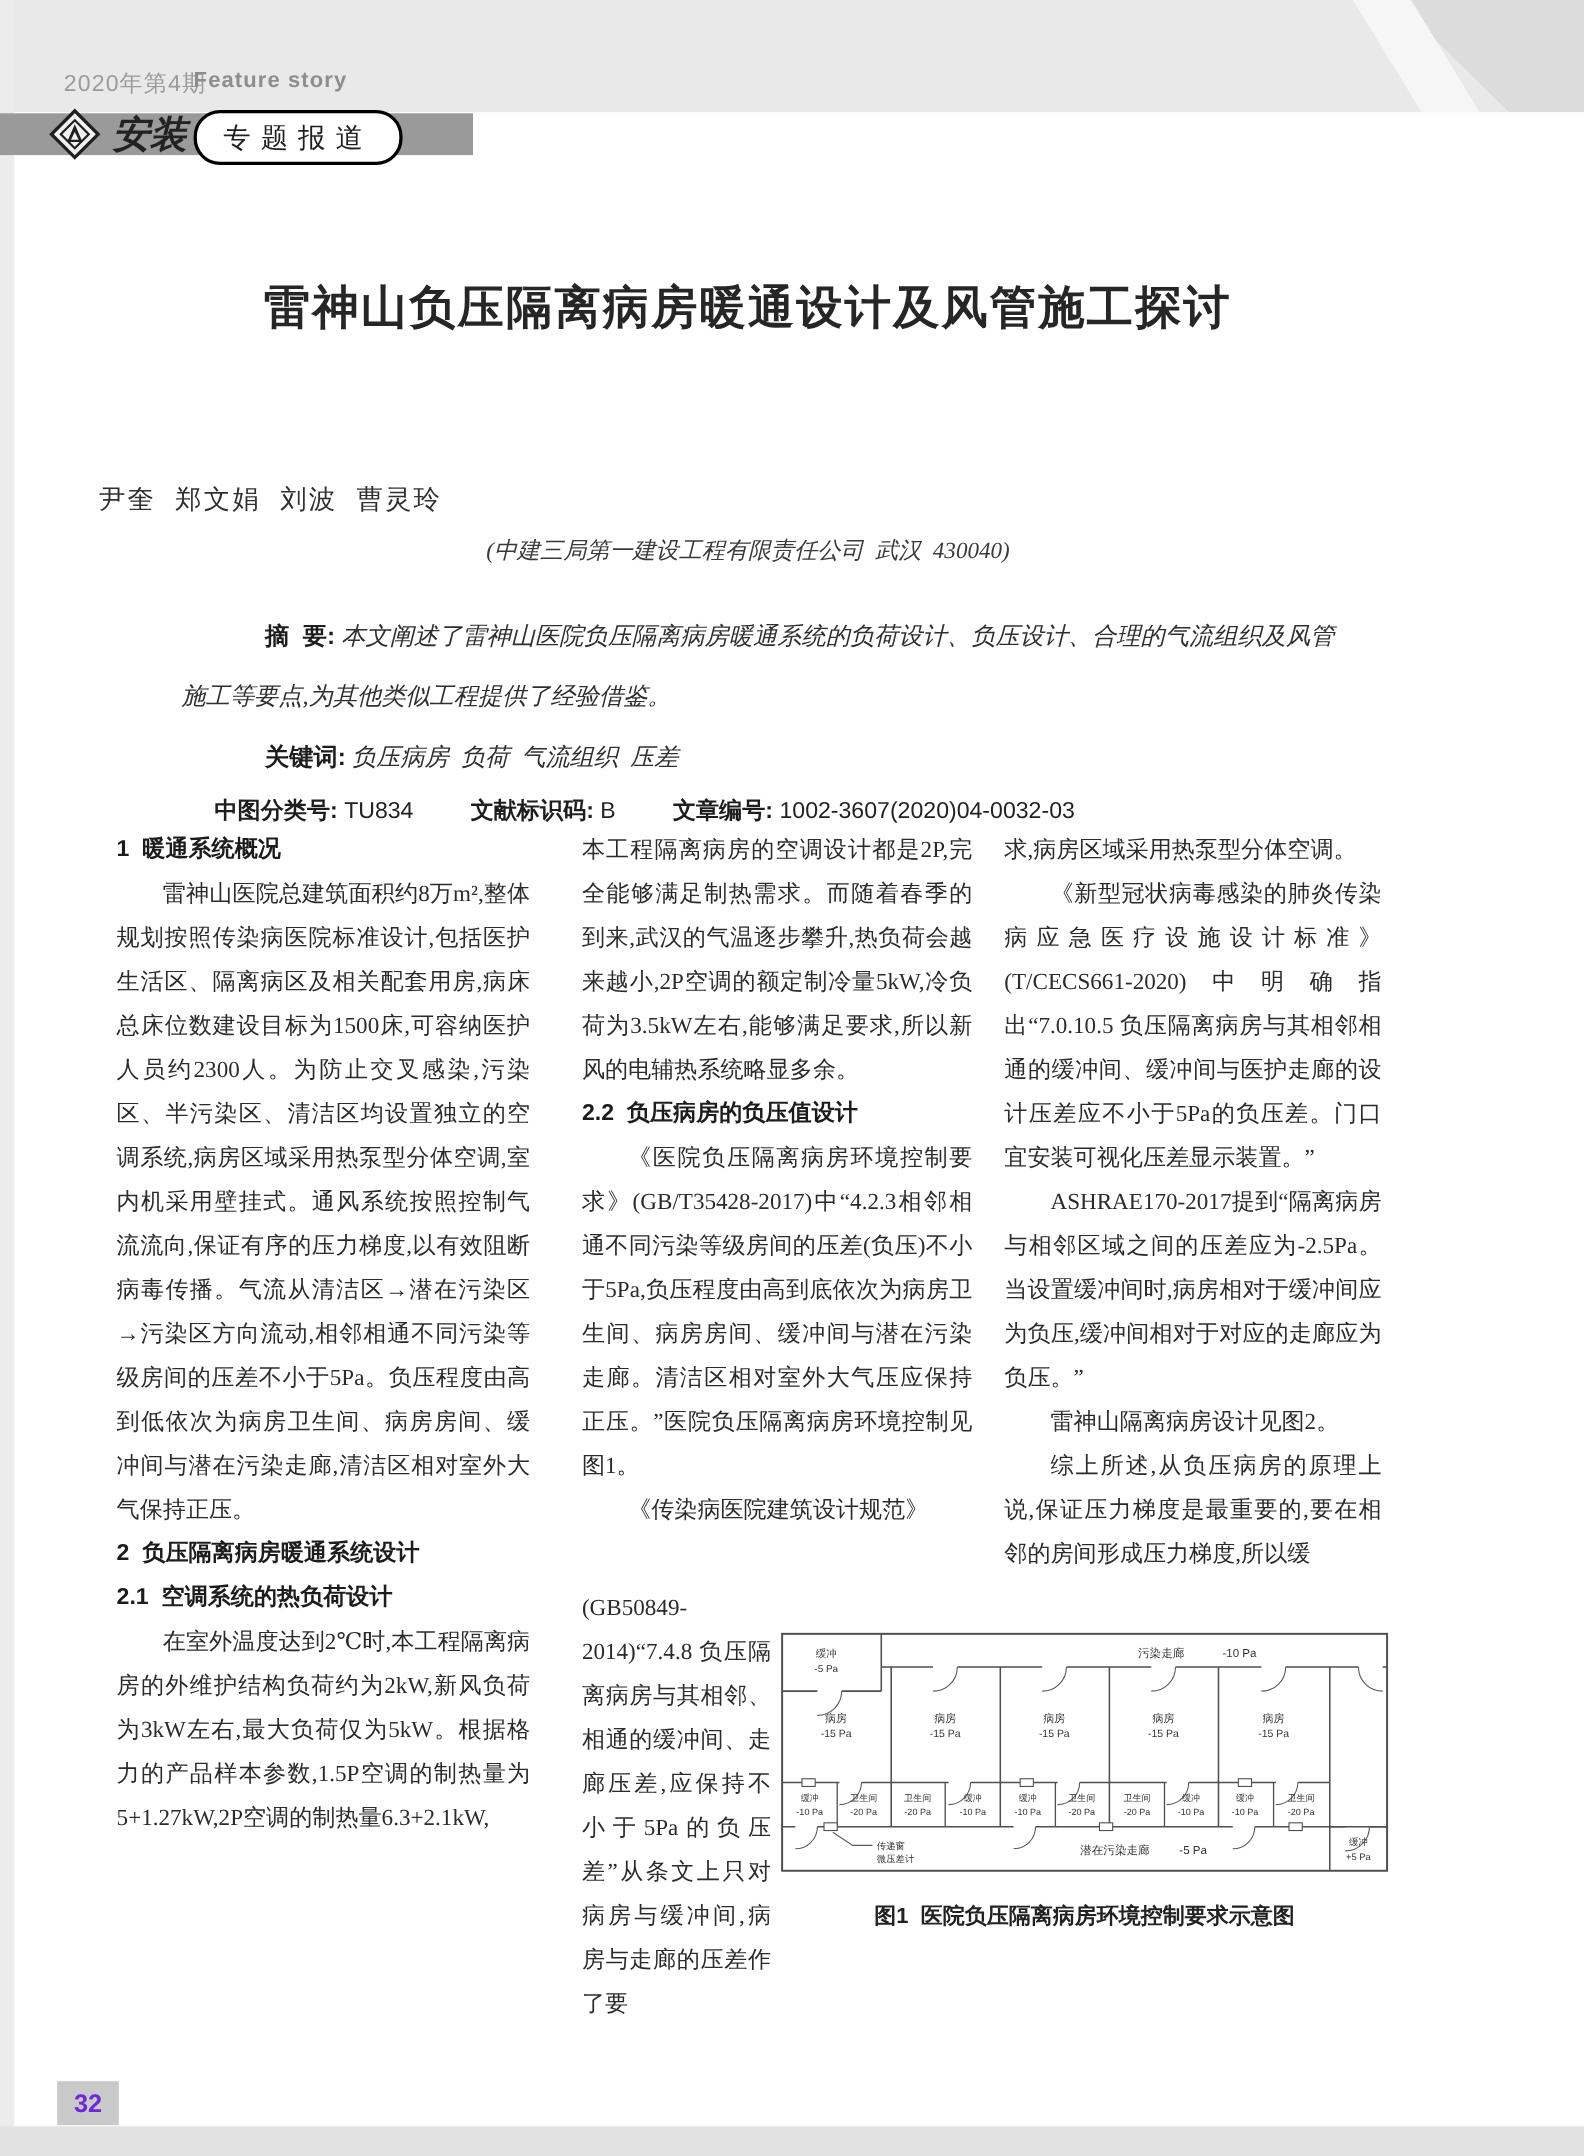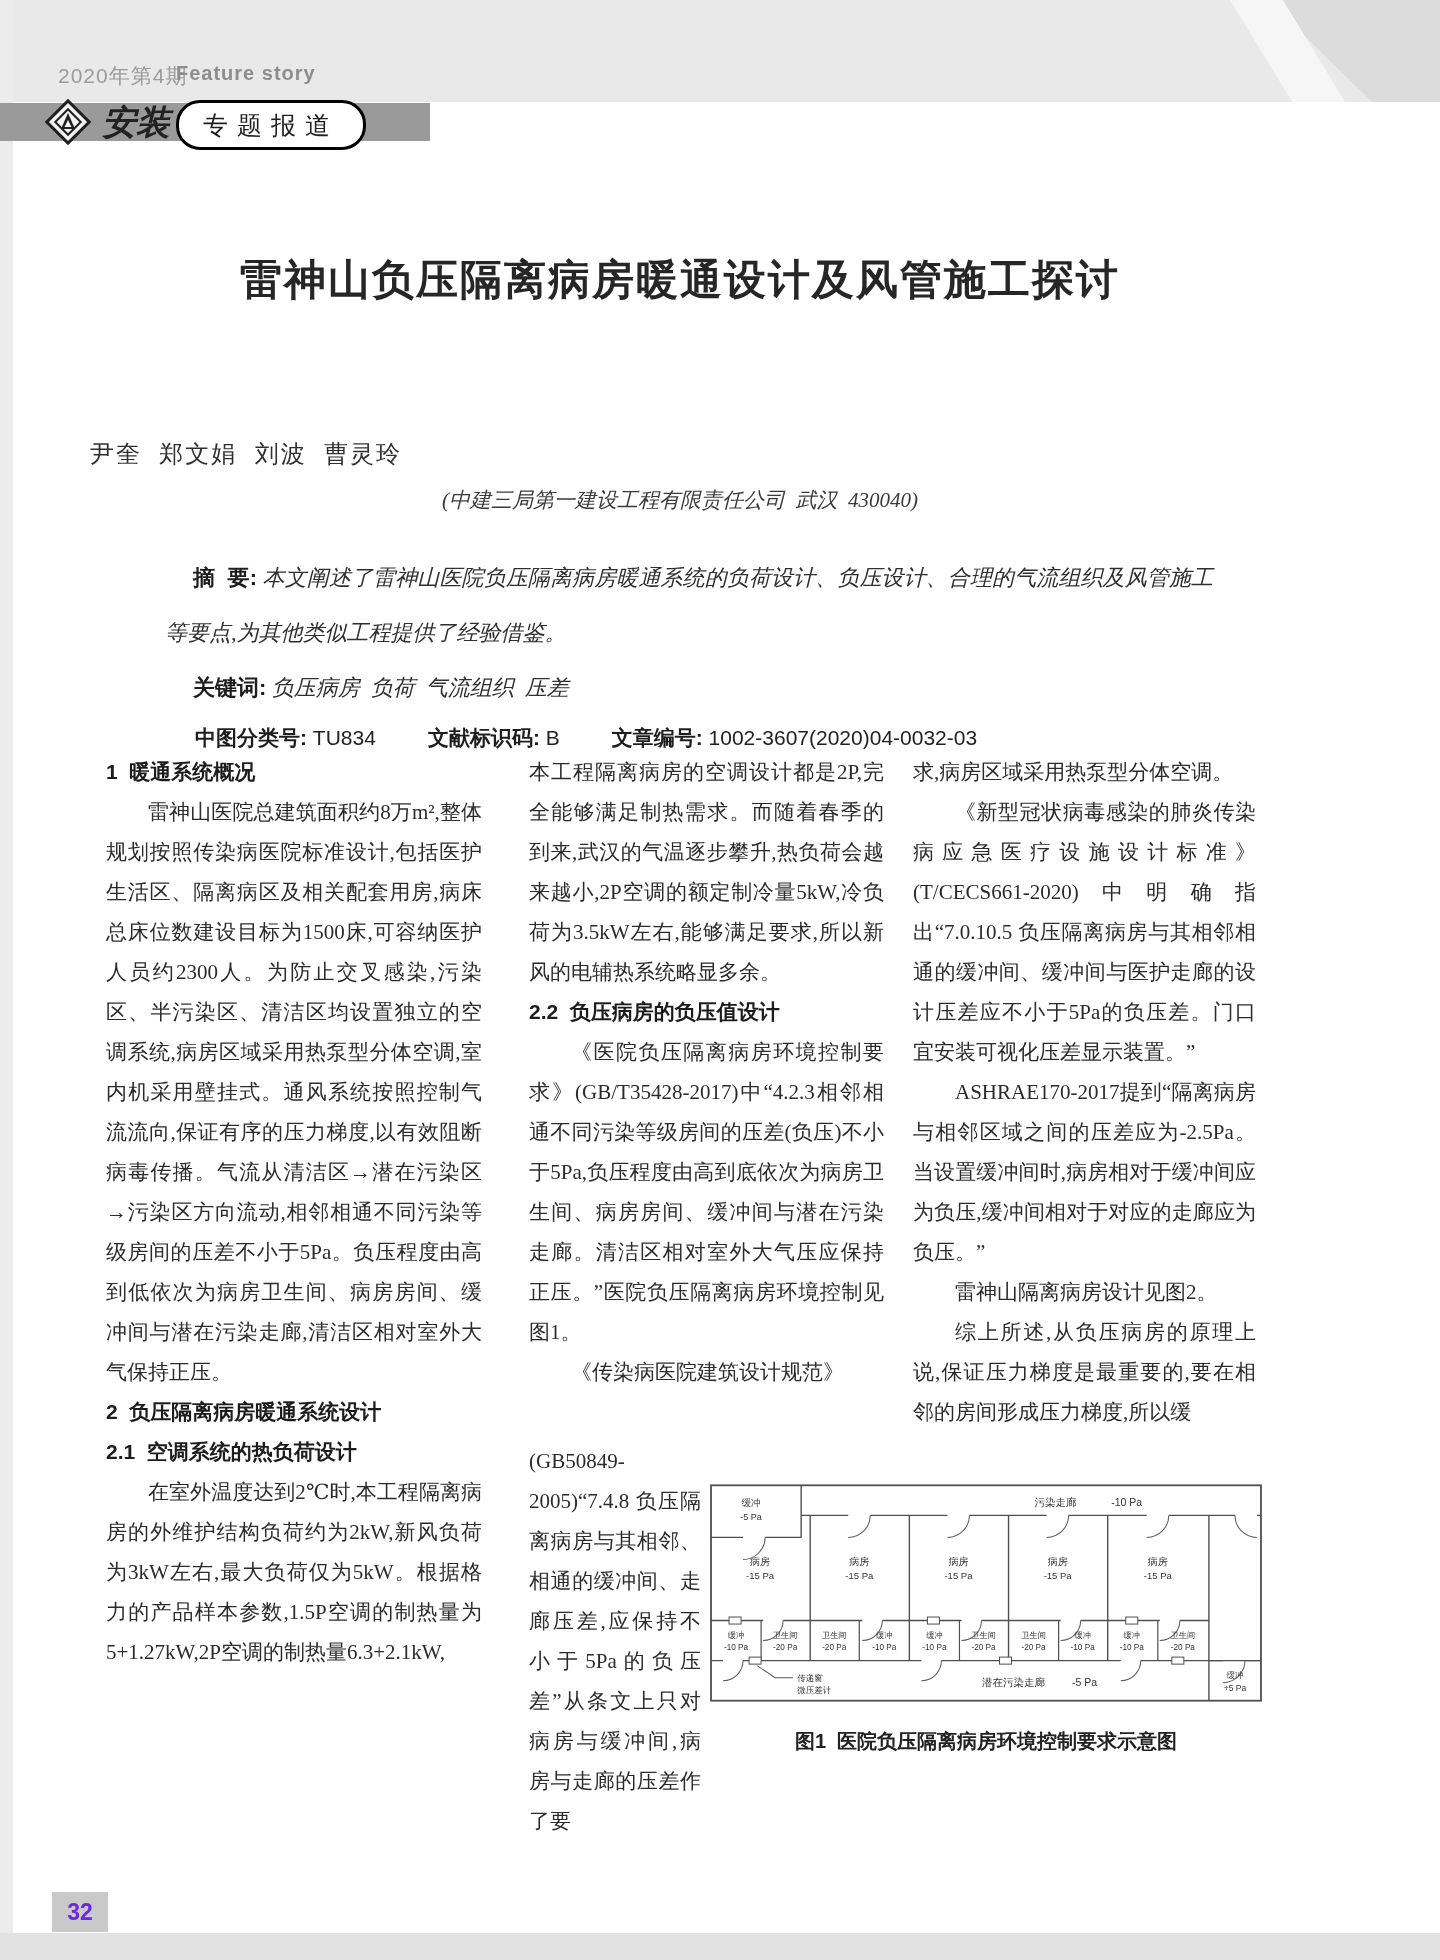--- a/index.html
+++ b/index.html
@@ -35,21 +35,21 @@
   .affil{position:absolute;left:90px;top:486px;width:1180px;text-align:center;
     font-family:"Liberation Serif","DejaVu Serif",serif;font-style:italic;
     font-size:21px;color:#3a3a3a;white-space:pre-wrap;}
 
   
   .absblock{position:absolute;left:165px;top:550px;width:1048px;color:#2f2f2f;}
   .absblock p{margin:0;}
   .abs-p{font-family:"Liberation Serif","DejaVu Serif",serif;font-style:italic;font-size:22px;
     line-height:55px;text-align:justify;text-indent:28px;}
   .abs-p b, .kw-p b{font-family:"Liberation Sans","DejaVu Sans",sans-serif;font-style:normal;
-    font-weight:bold;color:#1d1d1d;white-space:pre-wrap;}
+    font-weight:bold;color:#1d1d1d;white-space:pre-wrap;margin-left:48px;}
   .kw-p{font-family:"Liberation Serif","DejaVu Serif",serif;font-style:italic;font-size:22px;
     line-height:55px;text-indent:28px;white-space:pre-wrap;}
   .clc-p{font-size:21px;line-height:46px;text-indent:30px;color:#1d1d1d;}
   .clc-p b{font-weight:bold;}
   .clc-p .val{font-weight:normal;color:#222;}
   .clc-gap{display:inline-block;width:52px;}
 
   
   .col{position:absolute;color:#2b2b2b;font-family:"Liberation Serif","DejaVu Serif",serif;}
   .col p{margin:0;font-size:21px;line-height:40px;text-align:justify;}
@@ -121,21 +121,21 @@
     <p class="ind">在室外温度达到2℃时,本工程隔离病房的外维护结构负荷约为2kW,新风负荷为3kW左右,最大负荷仅为5kW。根据格力的产品样本参数,1.5P空调的制热量为5+1.27kW,2P空调的制热量6.3+2.1kW,</p>
   </div>
 
   <div class="col col2">
     <p>本工程隔离病房的空调设计都是2P,完全能够满足制热需求。而随着春季的到来,武汉的气温逐步攀升,热负荷会越来越小,2P空调的额定制冷量5kW,冷负荷为3.5kW左右,能够满足要求,所以新风的电辅热系统略显多余。</p>
     <p class="h-sub mt-s mb-s">2.2  负压病房的负压值设计</p>
     <p class="ind">《医院负压隔离病房环境控制要求》(GB/T35428-2017)中“4.2.3相邻相通不同污染等级房间的压差(负压)不小于5Pa,负压程度由高到底依次为病房卫生间、病房房间、缓冲间与潜在污染走廊。清洁区相对室外大气压应保持正压。”医院负压隔离病房环境控制见图1。</p>
     <p class="ind">《传染病医院建筑设计规范》</p>
   </div>
   <div class="col col2n">
-    <p>(GB50849-2005)“7.4.8 负压隔离病房与其相邻、相通的缓冲间、走廊压差,应保持不小于5Pa的负压差”从条文上只对病房与缓冲间,病房与走廊的压差作了要</p>
+    <p>(GB50849-2014)“7.4.8 负压隔离病房与其相邻、相通的缓冲间、走廊压差,应保持不小于5Pa的负压差”从条文上只对病房与缓冲间,病房与走廊的压差作了要</p>
   </div>
 
   <div class="col col3">
     <p>求,病房区域采用热泵型分体空调。</p>
     <p class="ind">《新型冠状病毒感染的肺炎传染病应急医疗设施设计标准》(T/CECS661-2020)中明确指出“7.0.10.5  负压隔离病房与其相邻相通的缓冲间、缓冲间与医护走廊的设计压差应不小于5Pa的负压差。门口宜安装可视化压差显示装置。”</p>
     <p class="ind">ASHRAE170-2017提到“隔离病房与相邻区域之间的压差应为-2.5Pa。当设置缓冲间时,病房相对于缓冲间应为负压,缓冲间相对于对应的走廊应为负压。”</p>
     <p class="ind">雷神山隔离病房设计见图2。</p>
     <p class="ind">综上所述,从负压病房的原理上说,保证压力梯度是最重要的,要在相邻的房间形成压力梯度,所以缓</p>
   </div>
 

